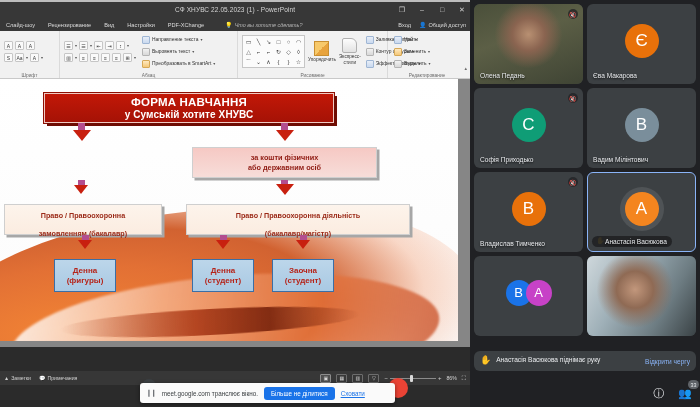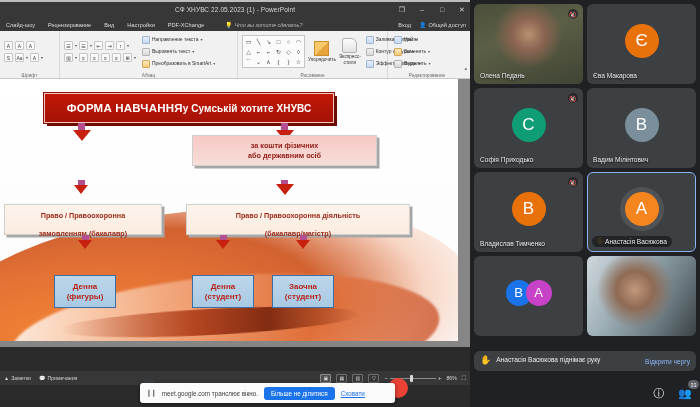--- a/index.html
+++ b/index.html
@@ -119,56 +119,56 @@
     background: linear-gradient(90deg, rgba(255,255,255,0) 0%, rgba(170,55,20,.85) 45%, rgba(120,35,12,.9) 70%, rgba(255,255,255,0) 100%);
     transform: rotate(-3deg); filter: blur(.6px);
   }
 
   
   .title-box {
     position: absolute; left: 44px; top: 14px; width: 290px; height: 30px;
     background: linear-gradient(#c21807,#a51206);
     border: 1.6px solid #f0c9c2;
     box-shadow: 3px 3px 0 #6e0c03, 0 0 0 1px #8d1004;
-    display: flex; align-items: center; justify-content: center;
+    display: flex; flex-direction: column; align-items: center; justify-content: center;
     color: #fff; text-align: center;
   }
   .title-l1 { font-size: 11.5px; font-weight: bold; letter-spacing: .2px; line-height: 1.05; }
   .title-l2 { font-size: 10px; font-weight: bold; letter-spacing: .1px; line-height: 1.1; }
 
   .pink-box {
     position: absolute; height: 31px;
     background: linear-gradient(#f6c9c4,#f7ddd9);
     border: 1px solid #cfcfcf;
     box-shadow: 2.5px 2.5px 0 #a7a7a7;
     display: flex; flex-direction: column; align-items: center; justify-content: center;
     color: #8f1a12; text-align: center; line-height: 1.25;
   }
   .pink-box div { font-size: 7.3px; font-weight: bold; }
   .pb-left  { left: 8px;  top: 70px; width: 147px; }
-  .pb-right { left: 192px; top: 56px; width: 185px; }
+  .pb-right { left: 192px; top: 68px; width: 185px; }
 
   .cream-box {
     position: absolute; height: 31px;
     background: linear-gradient(#fdf4ec,#fbece0);
     border: 1px solid #cfcfcf;
     box-shadow: 2.5px 2.5px 0 #a7a7a7;
     display: flex; flex-direction: column; align-items: center; justify-content: center;
     color: #9b2a18; text-align: center; line-height: 1.25;
   }
   .cream-box div { font-size: 7.2px; font-weight: bold; margin-top: 9px; }
   .cb-left  { left: 4px;  top: 125px; width: 158px; }
   .cb-right { left: 186px; top: 125px; width: 224px; }
 
   .blue-box {
     position: absolute; height: 33px;
     background: linear-gradient(#bcd6ea,#a9c9e3);
     border: 1.4px solid #3b6ea5;
     display: flex; flex-direction: column; align-items: center; justify-content: center;
-    color: #b5241a; text-align: left; line-height: 1.2; margin-top: 16px;
+    color: #b5241a; text-align: left; line-height: 1.2;
   }
   .blue-box div { font-size: 8px; font-weight: bold; }
   .bb-1 { left: 54px;  top: 180px; width: 62px; }
   .bb-2 { left: 192px; top: 180px; width: 62px; }
   .bb-3 { left: 272px; top: 180px; width: 62px; }
 
   .arrow {
     position: absolute; width: 0; height: 0;
     border-left: 9px solid transparent; border-right: 9px solid transparent;
     border-top: 11px solid #c8200f;

